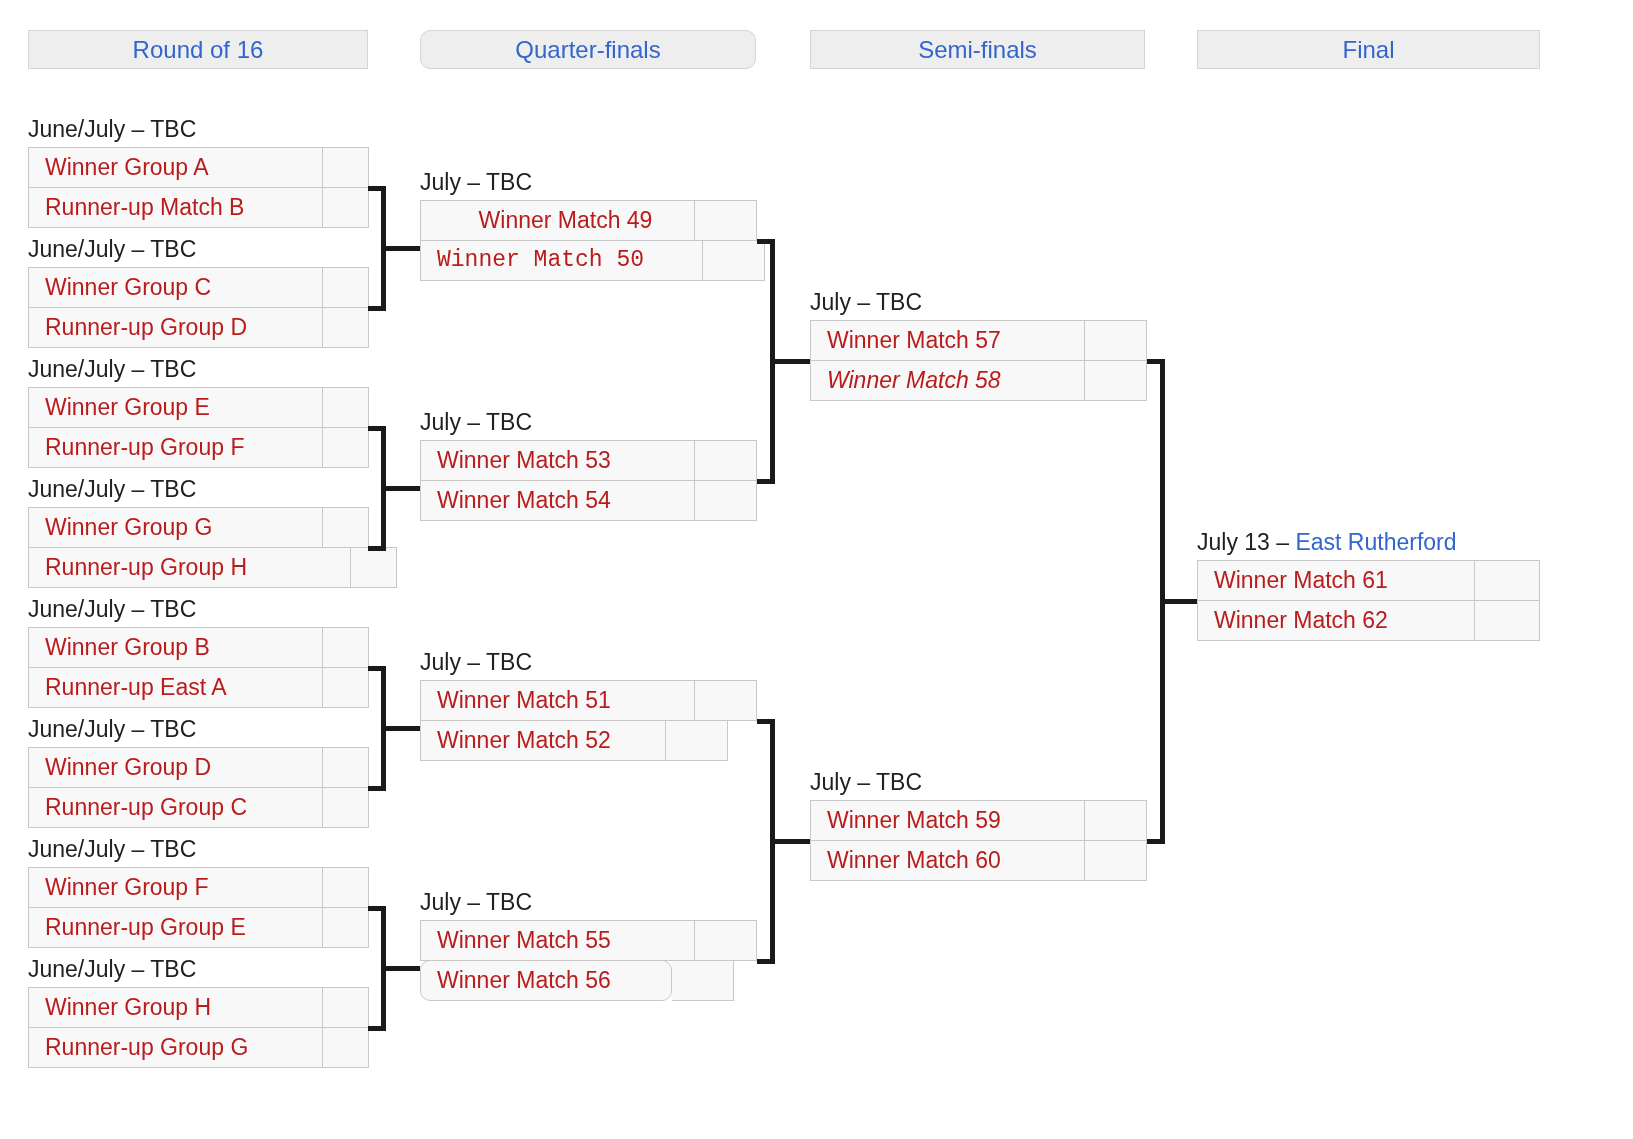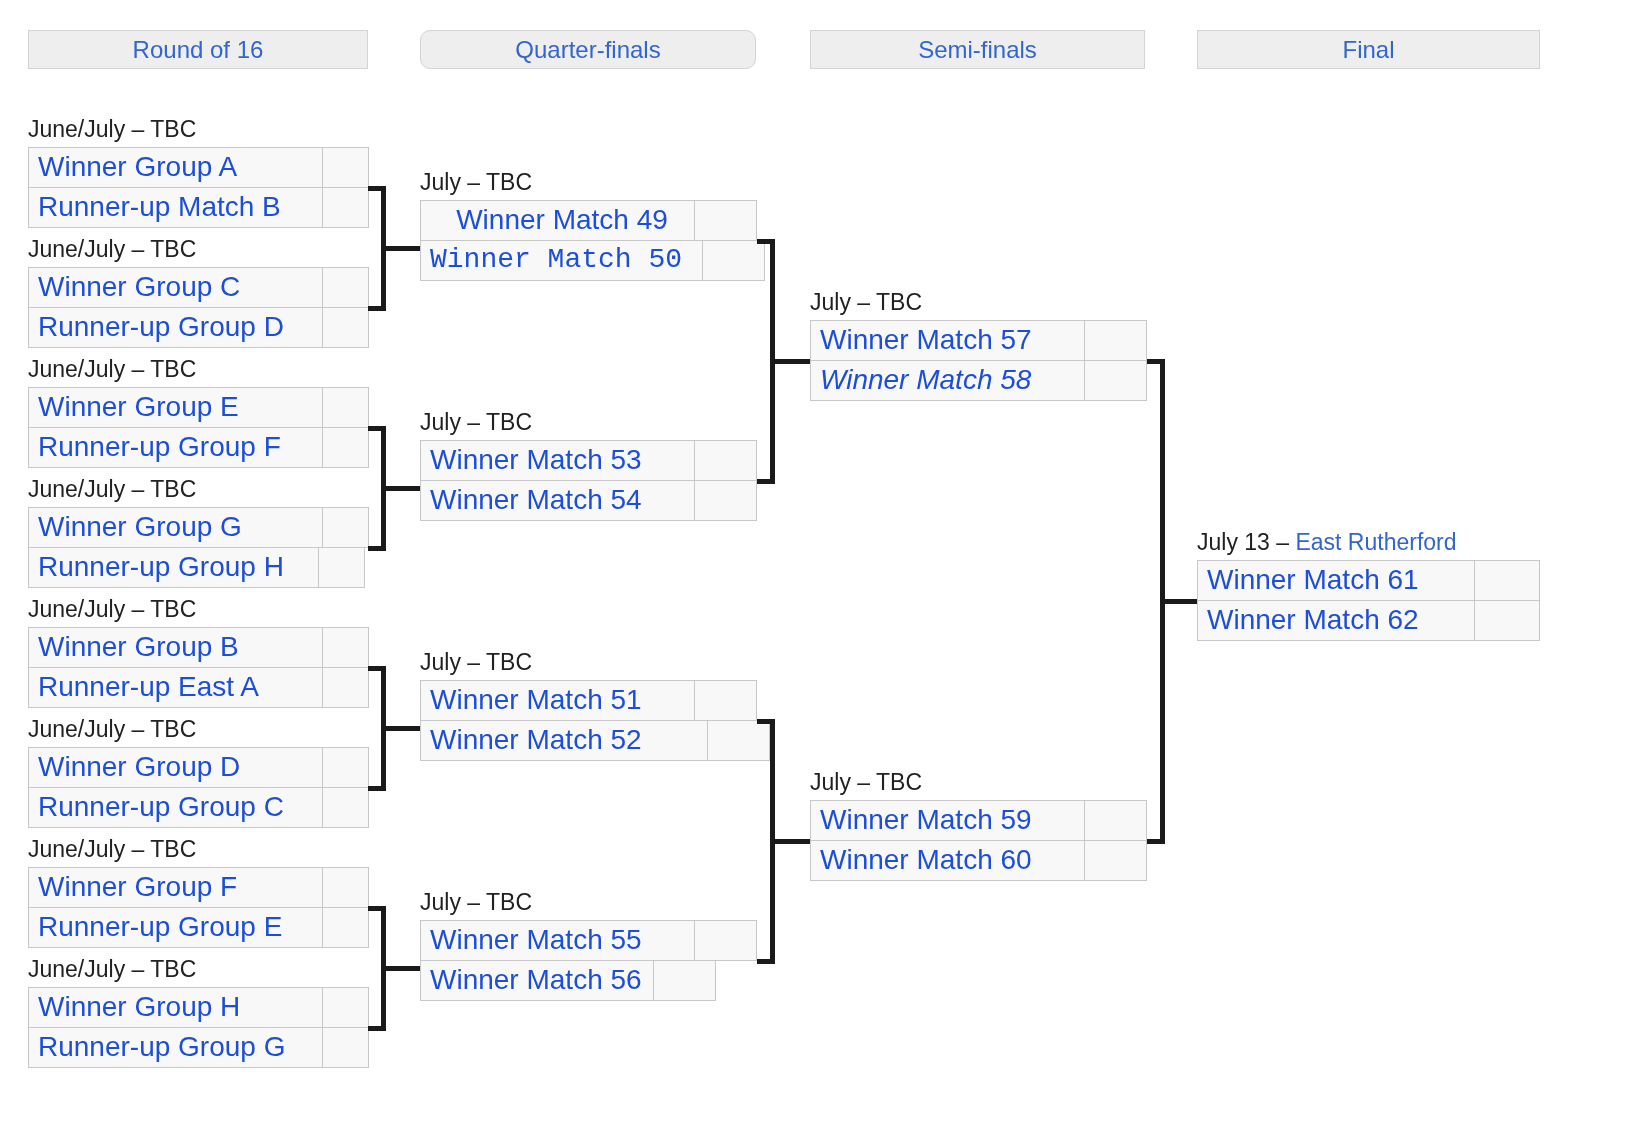--- a/index.html
+++ b/index.html
@@ -58,26 +58,26 @@
     box-sizing: border-box;
     height: 41px;
   }
   .match-row + .match-row {
     margin-top: -1px;
   }
   .team-cell {
     box-sizing: border-box;
     border: 1px solid #c8c8c8;
     background: #f8f8f8;
-    font-size: 28px;
+    font-size: 23px;
     line-height: 38px;
-    padding-left: 9px;
+    padding-left: 16px;
     white-space: nowrap;
     overflow: hidden;
-    color: #1d4ed8;
+    color: #b91c1c;
   }
   .score-cell {
     box-sizing: border-box;
     border: 1px solid #c8c8c8;
     border-left: none;
     background: #f8f8f8;
   }
 
   
   .conn-h, .conn-v {
@@ -131,21 +131,21 @@
     </div>
   </div>
 
   <div class="match" style="left:28px; top:507px;">
     <div class="match-date">June/July – TBC</div>
     <div class="match-row">
       <div class="team-cell" style="width:295px;">Winner Group G</div>
       <div class="score-cell" style="width:46px;"></div>
     </div>
     <div class="match-row">
-      <div class="team-cell" style="width:291px;">Runner-up Group H</div>
+      <div class="team-cell" style="width:323px;">Runner-up Group H</div>
       <div class="score-cell" style="width:46px;"></div>
     </div>
   </div>
 
   <div class="match" style="left:28px; top:627px;">
     <div class="match-date">June/July – TBC</div>
     <div class="match-row">
       <div class="team-cell" style="width:295px;">Winner Group B</div>
       <div class="score-cell" style="width:46px;"></div>
     </div>
@@ -215,33 +215,33 @@
     </div>
   </div>
 
   <div class="match" style="left:420px; top:680px;">
     <div class="match-date">July – TBC</div>
     <div class="match-row">
       <div class="team-cell" style="width:275px;">Winner Match 51</div>
       <div class="score-cell" style="width:62px;"></div>
     </div>
     <div class="match-row">
-      <div class="team-cell" style="width:288px;">Winner Match 52</div>
+      <div class="team-cell" style="width:246px;">Winner Match 52</div>
       <div class="score-cell" style="width:62px;"></div>
     </div>
   </div>
 
   <div class="match" style="left:420px; top:920px;">
     <div class="match-date">July – TBC</div>
     <div class="match-row">
       <div class="team-cell" style="width:275px;">Winner Match 55</div>
       <div class="score-cell" style="width:62px;"></div>
     </div>
     <div class="match-row">
-      <div class="team-cell" style="width:234px;">Winner Match 56</div>
+      <div class="team-cell" style="width:252px;border-radius:10px;">Winner Match 56</div>
       <div class="score-cell" style="width:62px;"></div>
     </div>
   </div>
 
   <div class="match" style="left:810px; top:320px;">
     <div class="match-date">July – TBC</div>
     <div class="match-row">
       <div class="team-cell" style="width:275px;">Winner Match 57</div>
       <div class="score-cell" style="width:62px;"></div>
     </div>

